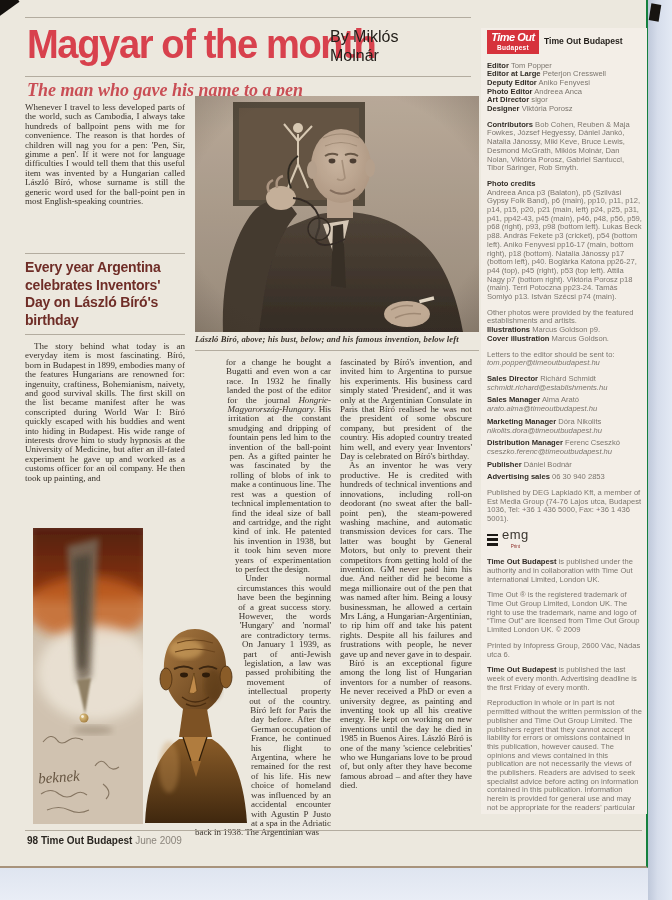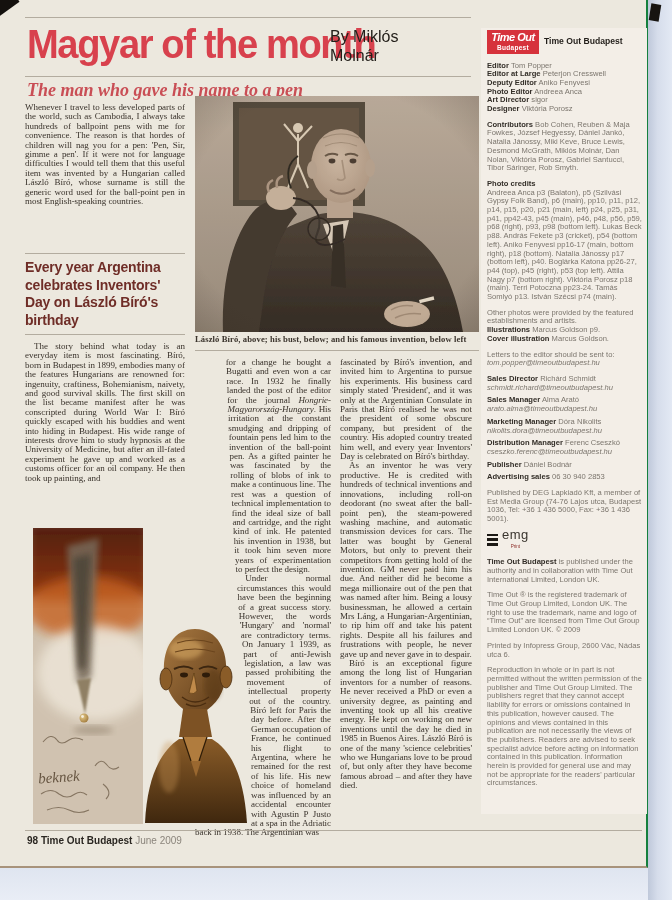--- a/index.html
+++ b/index.html
@@ -54,21 +54,21 @@
   .col2{position:absolute;left:195px;top:358px;width:136px;}
   .col3{position:absolute;left:340px;top:358px;width:132px;}
   .ind{text-indent:9px;}
   .subhead{
     position:absolute;left:25px;top:259px;width:162px;
     font-size:14px;line-height:17.5px;font-weight:bold;color:#6f2d27;
     font-family:"Liberation Sans",sans-serif;letter-spacing:-.2px;
   }
   .caption{
     position:absolute;left:195px;top:334px;width:284px;
-    font-family:"Liberation Serif",serif;font-weight:bold;
+    font-family:"Liberation Serif",serif;font-style:italic;font-weight:bold;
     font-size:8.6px;color:#3a332c;letter-spacing:.1px;
   }
   .bust-spacer{
     float:left;width:56px;height:206px;margin-top:259px;
     shape-outside:polygon(0 0,54% 0,66% 35%,79% 58%,100% 78%,100% 100%,0 100%);
   }
   .photo{position:absolute;display:block;}
 
   
   .sidebar{
@@ -303,21 +303,21 @@
       <b>Cover illustration</b> <span>Marcus Goldson.</span>
     </div>
 
     <div class="sb-g">
       <span>Letters to the editor should be sent to:</span><br>
       <span class="em">tom.popper@timeoutbudapest.hu</span>
     </div>
 
     <div class="sb">
       <div><b>Sales Director</b> <span>Richárd Schmidt</span></div>
-      <div class="em">schmidt.richard@timeoutbudapest.hu</div>
+      <div class="em">schmidt.richard@establishments.hu</div>
     </div>
     <div class="sb">
       <div><b>Sales Manager</b> <span>Alma Arató</span></div>
       <div class="em">arato.alma@timeoutbudapest.hu</div>
     </div>
     <div class="sb">
       <div><b>Marketing Manager</b> <span>Dóra Nikolits</span></div>
       <div class="em">nikolits.dora@timeoutbudapest.hu</div>
     </div>
     <div class="sb">
@@ -338,20 +338,21 @@
         </span>
       <span>
         <span class="emg-name">emg</span><br>
         <span class="emg-sub">Print</span>
       </span>
     </div>
 
     <div class="sb-g"><b>Time Out Budapest</b><span> is published under the authority and in collaboration with Time Out International Limited, London UK.</span></div>
     <div class="sb-g"><b></b><span>Time Out ® is the registered trademark of Time Out Group Limited, London UK. The right to use the trademark, name and logo of “Time Out” are licensed from Time Out Group Limited London UK. © 2009</span></div>
     <div class="sb-g"><b></b><span>Printed by Infopress Group, 2600 Vác, Nádas utca 6.</span></div>
+    <div class="sb-g"><b>Time Out Budapest</b><span> is published the last week of every month. Advertising deadline is the first Friday of every month.</span></div>
     <div class="sb-g"><b></b><span>Reproduction in whole or in part is not permitted without the written permission of the publisher and Time Out Group Limited. The publishers regret that they cannot accept liability for errors or omissions contained in this publication, however caused. The opinions and views contained in this publication are not necessarily the views of the publishers. Readers are advised to seek specialist advice before acting on information contained in this publication. Information herein is provided for general use and may not be appropriate for the readers' particular circumstances.</span></div>
   </div>
 
   <div class="rule" style="left:25px;top:830px;width:617px;"></div>
   <div class="footer">
     <b><span>98</span>
     <span>Time Out Budapest</span></b>
     <span>June 2009</span>
   </div>
 </div>

